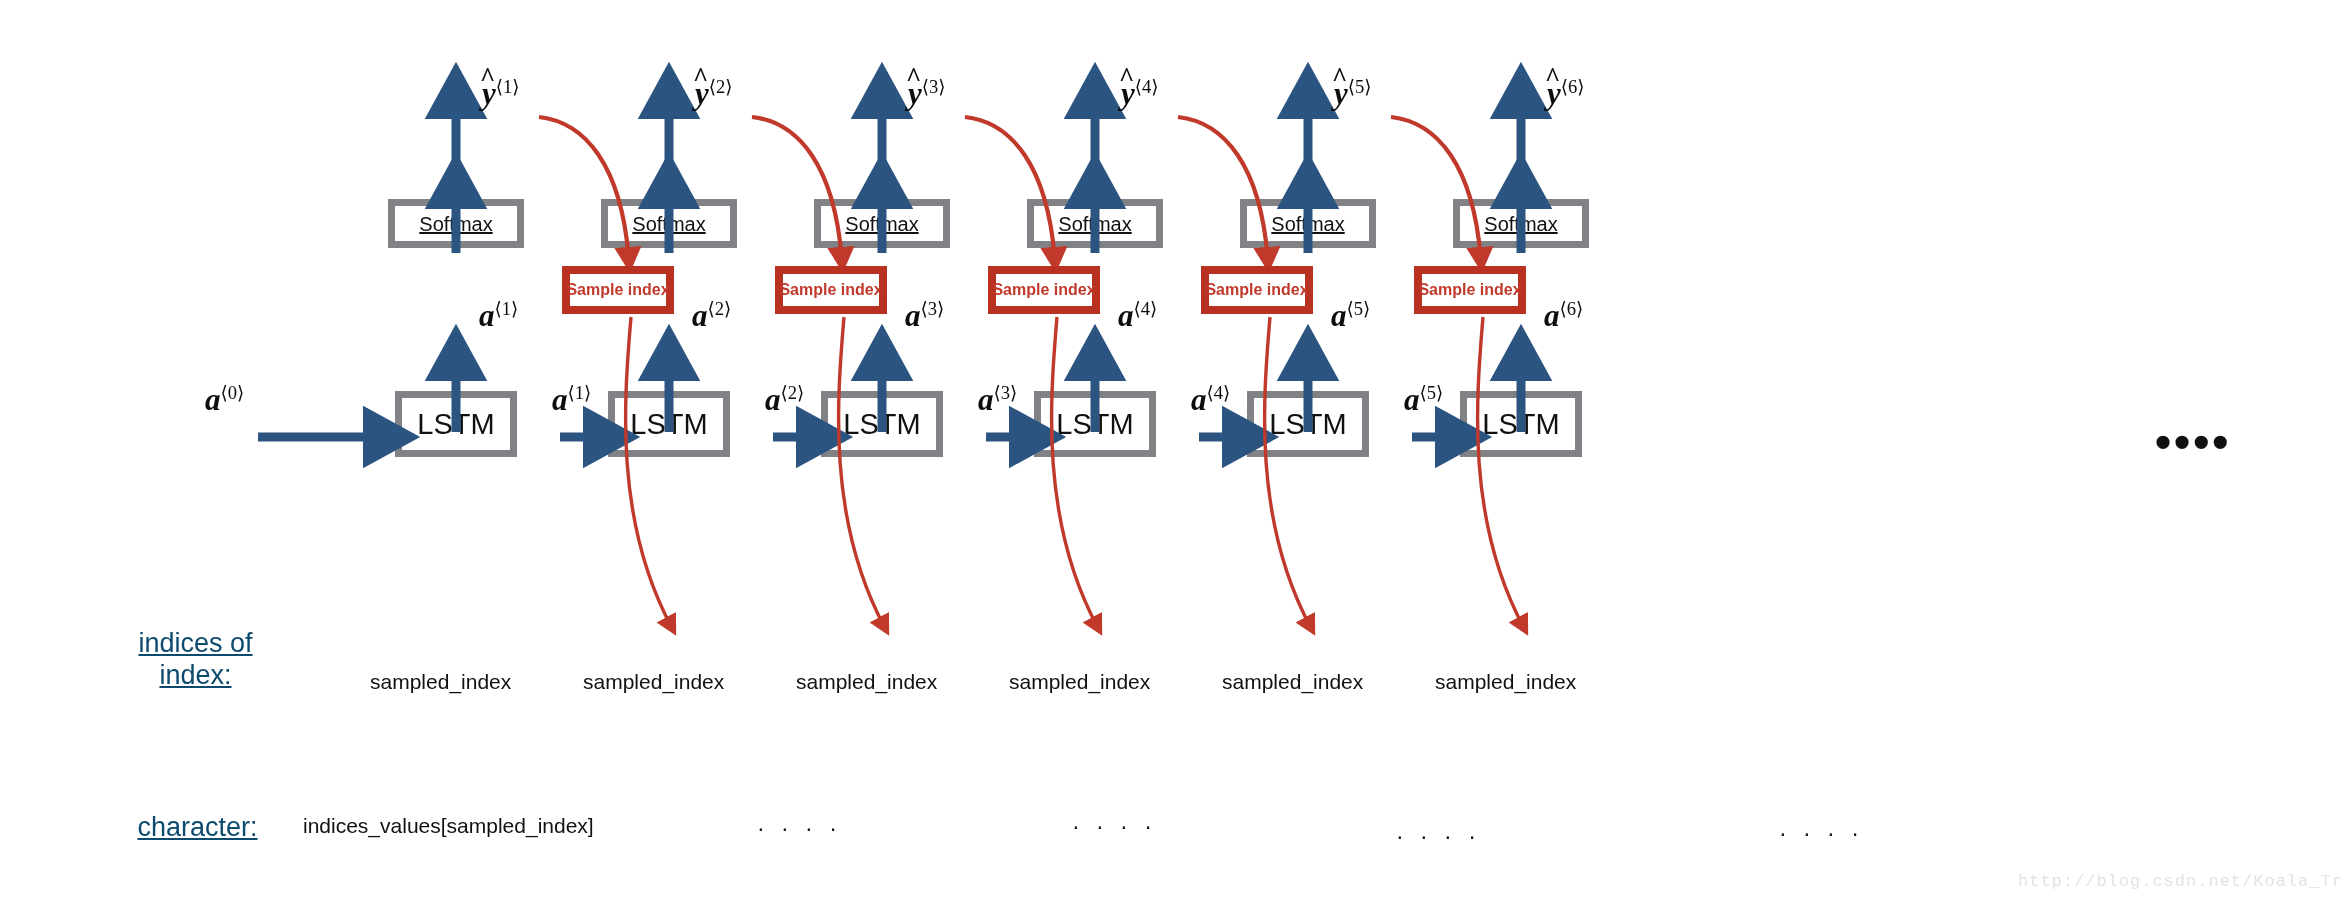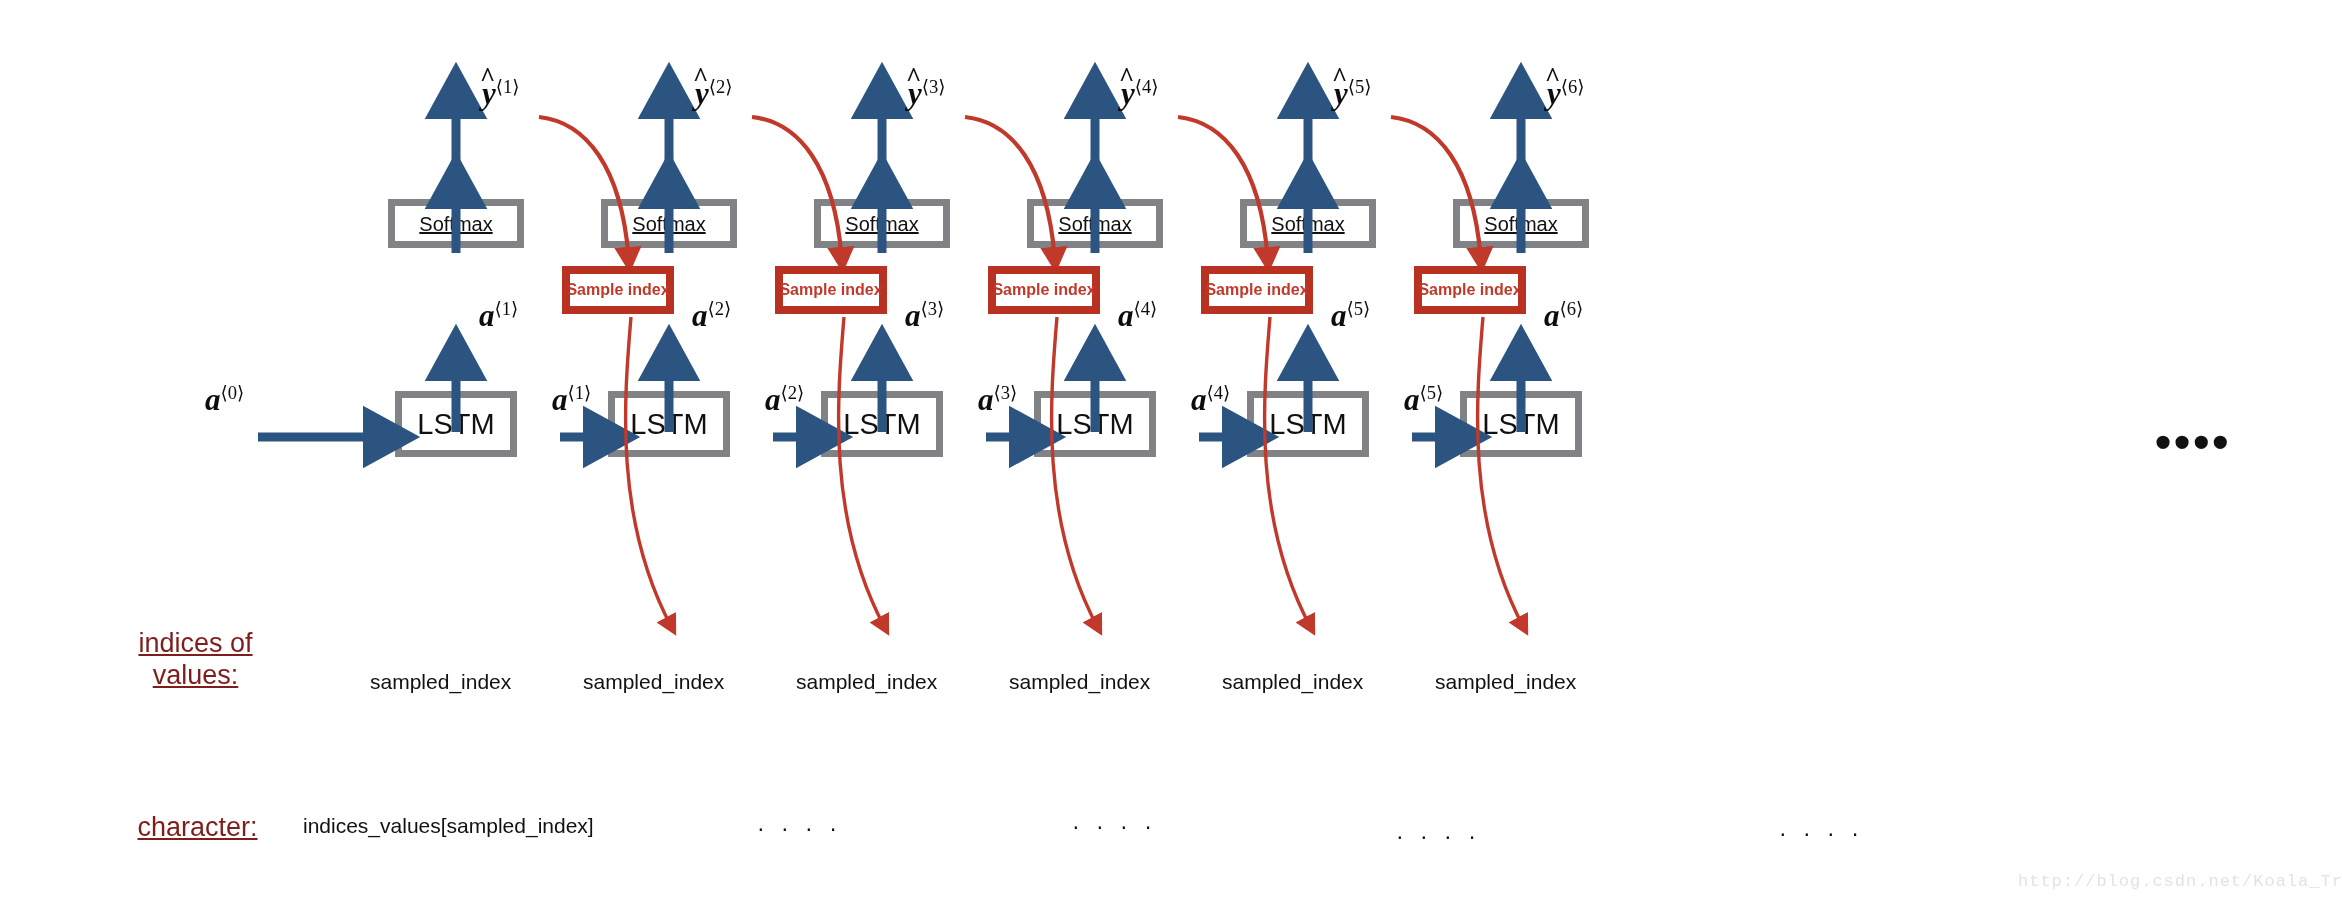--- a/index.html
+++ b/index.html
@@ -58,21 +58,21 @@
   }
 
   
   .plain{
     position:absolute;white-space:nowrap;color:#111111;
     font-family:"Liberation Sans",sans-serif;font-size:21px;
   }
   .bluelab{
     position:absolute;white-space:nowrap;
     font-family:"Liberation Sans",sans-serif;
-    font-size:27px;color:#7f1d1d;text-decoration:underline;
+    font-size:27px;color:#0c4a6e;text-decoration:underline;
     text-align:center;line-height:1.18;
   }
   .dots{
     position:absolute;white-space:nowrap;color:#111111;
     font-family:"Liberation Sans",sans-serif;font-size:23px;
     letter-spacing:5px;
   }
   .bigdots{
     position:absolute;white-space:nowrap;color:#111111;
     font-family:"Liberation Sans",sans-serif;
@@ -261,21 +261,21 @@
     <i>a</i><sup>⟨4⟩</sup>
   </div>
   <div class="mlabel avar" style="left:1404px;top:382px;">
     <i>a</i><sup>⟨5⟩</sup>
   </div>
 
   <div class="bigdots" style="left:2155px;top:415px;">••••</div>
 
   <div class="bluelab" style="left:108px;top:628px;width:175px;">
     <div>indices of</div>
-    <div>values:</div>
+    <div>index:</div>
   </div>
   <div class="bluelab" style="left:110px;top:812px;width:175px;">character:</div>
 
   <div class="plain" style="left:370px;top:670px;">sampled_index</div>
   <div class="plain" style="left:583px;top:670px;">sampled_index</div>
   <div class="plain" style="left:796px;top:670px;">sampled_index</div>
   <div class="plain" style="left:1009px;top:670px;">sampled_index</div>
   <div class="plain" style="left:1222px;top:670px;">sampled_index</div>
   <div class="plain" style="left:1435px;top:670px;">sampled_index</div>
 

